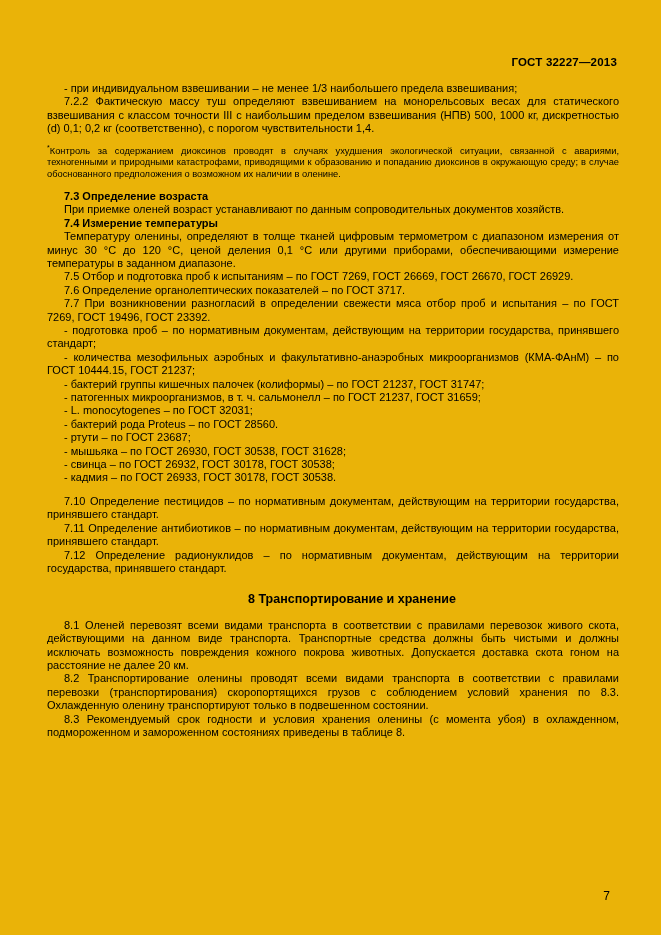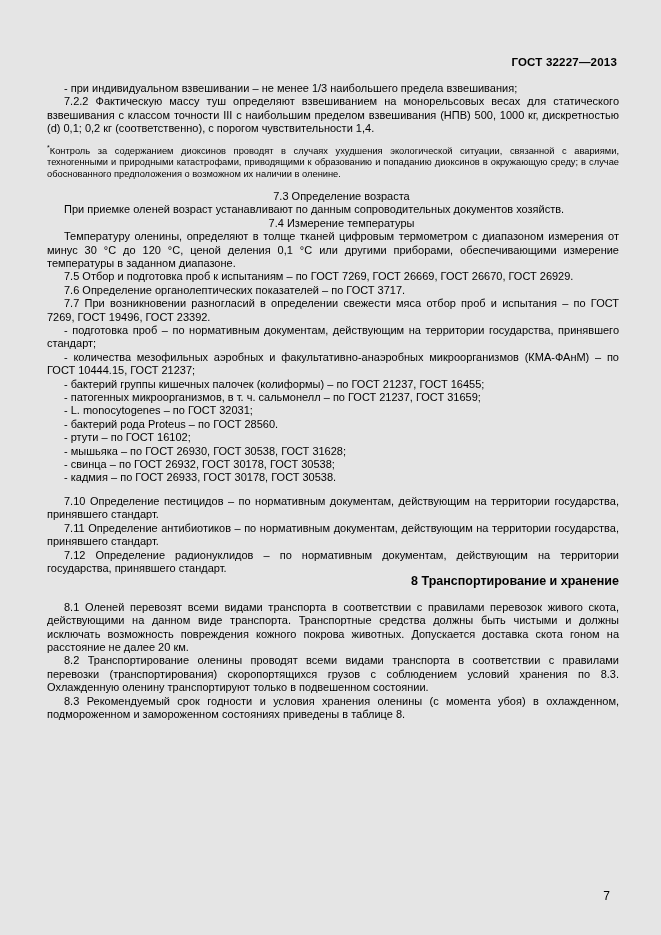--- a/index.html
+++ b/index.html
@@ -5,21 +5,21 @@
   * { margin: 0; padding: 0; box-sizing: border-box; }
   html, body { background: #ffffff; }
   body {
     font-family: "Liberation Sans", sans-serif;
     color: #000000;
   }
   .page {
     position: relative;
     width: 661px;
     height: 935px;
-    background: #e5e5e5;
+    background: #eab308;
     overflow: hidden;
   }
   .page-header {
     position: absolute;
     top: 56px;
     left: 47px;
     right: 44px;
     text-align: right;
     font-size: 11.5px;
     font-weight: bold;
@@ -30,35 +30,35 @@
     top: 82px;
     left: 47px;
     width: 572px;
   }
   .content p {
     font-size: 11px;
     line-height: 13.4px;
     text-align: justify;
     text-indent: 17px;
   }
-  p.bold-line { font-weight: normal; text-align: center; }
+  p.bold-line { font-weight: bold; text-align: left; }
   p.footnote {
     font-size: 9.3px;
     line-height: 11.4px;
     text-indent: 0;
     margin-top: 6px;
     margin-bottom: 10px;
   }
   p.footnote sup { font-size: 7px; vertical-align: super; }
   p.h-section {
     font-size: 12.5px;
     font-weight: bold;
     text-indent: 38px;
-    text-align: right;
-    margin-top: 0;
+    text-align: center;
+    margin-top: 18px;
     margin-bottom: 12px;
   }
   .mt { margin-top: 10px; }
   .page-footer {
     position: absolute;
     right: 51px;
     bottom: 32px;
     font-size: 12px;
   }
 </style>
@@ -79,25 +79,25 @@
 
     <p class="bold-line">7.3 Определение возраста</p>
     <p>При приемке оленей возраст устанавливают по данным сопроводительных документов хозяйств.</p>
     <p class="bold-line">7.4 Измерение температуры</p>
     <p>Температуру оленины, определяют в толще тканей цифровым термометром с диапазоном измерения от минус 30 °С до 120 °С, ценой деления 0,1 °С или другими приборами, обеспечивающими измерение температуры в заданном диапазоне.</p>
     <p>7.5 Отбор и подготовка проб к испытаниям – по ГОСТ 7269, ГОСТ 26669, ГОСТ 26670, ГОСТ 26929.</p>
     <p>7.6 Определение органолептических показателей – по ГОСТ 3717.</p>
     <p>7.7 При возникновении разногласий в определении свежести мяса отбор проб и испытания – по ГОСТ 7269, ГОСТ 19496, ГОСТ 23392.</p>
     <p>- подготовка проб – по нормативным документам, действующим на территории государства, принявшего стандарт;</p>
     <p>- количества мезофильных аэробных и факультативно-анаэробных микроорганизмов (КМА-ФАнМ) – по ГОСТ 10444.15, ГОСТ 21237;</p>
-    <p>- бактерий группы кишечных палочек (колиформы) – по ГОСТ 21237, ГОСТ 16455;</p>
+    <p>- бактерий группы кишечных палочек (колиформы) – по ГОСТ 21237, ГОСТ 31747;</p>
     <p>- патогенных микроорганизмов, в т. ч. сальмонелл – по ГОСТ 21237, ГОСТ  31659;</p>
     <p>- L. monocytogenes – по ГОСТ 32031;</p>
     <p>- бактерий рода Proteus – по ГОСТ 28560.</p>
-    <p>- ртути – по ГОСТ 16102;</p>
+    <p>- ртути – по ГОСТ 23687;</p>
     <p>- мышьяка – по ГОСТ 26930, ГОСТ 30538, ГОСТ 31628;</p>
     <p>- свинца – по ГОСТ 26932, ГОСТ 30178, ГОСТ 30538;</p>
     <p>- кадмия – по ГОСТ 26933, ГОСТ 30178, ГОСТ 30538.</p>
     <p class="mt">7.10 Определение пестицидов – по нормативным документам, действующим на территории государства, принявшего стандарт.</p>
     <p>7.11 Определение антибиотиков – по нормативным документам, действующим на территории государства, принявшего стандарт.</p>
     <p>7.12 Определение радионуклидов – по нормативным документам, действующим на территории государства, принявшего стандарт.</p>
 
     <p class="h-section">8 Транспортирование и хранение</p>
 
     <p>8.1 Оленей перевозят всеми видами транспорта в соответствии с правилами перевозок живого скота, действующими на данном виде транспорта. Транспортные средства должны быть чистыми и должны исключать возможность повреждения кожного покрова животных. Допускается доставка скота гоном на расстояние не далее 20 км.</p>

